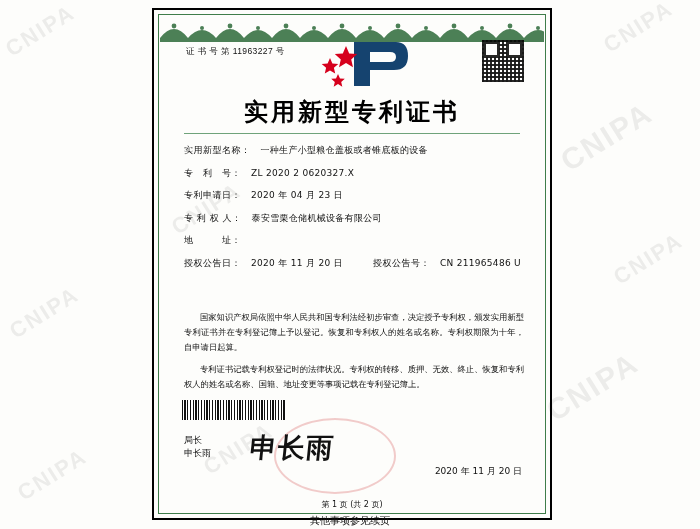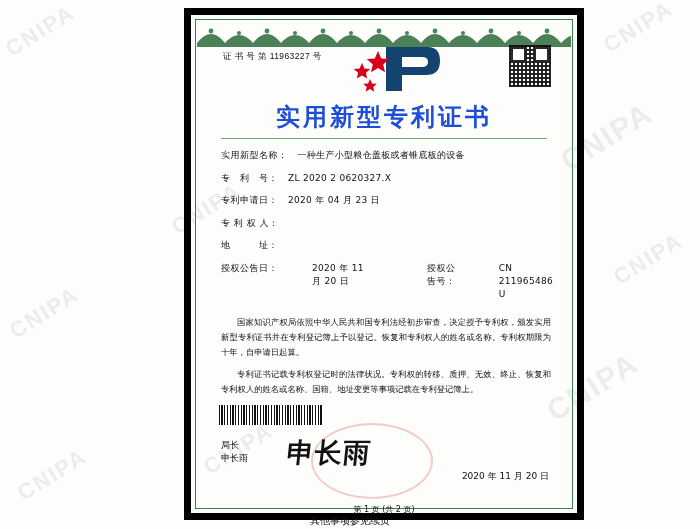--- a/index.html
+++ b/index.html
@@ -40,24 +40,23 @@
   }
   .wm-r { transform: rotate(-32deg); }
 
   
   .cert {
     position: absolute;
     left: 152px;
     top: 8px;
     width: 400px;
     height: 512px;
-    border: 7px solid #000000;
+    border: 2px solid #000000;
     background: transparent;
     box-sizing: border-box;
-    margin-left: 32px;
   }
   .cert-inner {
     position: absolute;
     left: 4px;
     top: 4px;
     right: 4px;
     bottom: 4px;
     border: 1px solid #3f7d4a;
     box-sizing: border-box;
   }
@@ -116,21 +115,21 @@
   .title {
     position: absolute;
     left: 0;
     right: 0;
     top: 86px;
     text-align: center;
     font-family: "DejaVu Serif", serif;
     font-size: 24px;
     font-weight: bold;
     letter-spacing: 3px;
-    color: #1d4ed8;
+    color: #000000;
   }
   .title-rule {
     position: absolute;
     left: 30px;
     right: 30px;
     top: 123px;
     height: 1px;
     background: #6fa37a;
   }
 
@@ -152,21 +151,21 @@
   .row .lbl {
     flex: 0 0 auto;
     letter-spacing: 0.5px;
     font-family: "DejaVu Sans", sans-serif;
   }
   .row .val {
     margin-left: 10px;
     font-family: "DejaVu Sans", sans-serif;
     letter-spacing: 0.3px;
   }
-  .row.pair { justify-content: flex-start; gap: 24px; }
+  .row.pair { justify-content: flex-start; }
   .row .lbl2 {
     margin-left: 30px;
     letter-spacing: 0.5px;
     font-family: Liberation Serif, serif;
   }
 
   
   .body-text {
     position: absolute;
     left: 30px;
@@ -326,20 +325,21 @@
       <div class="row">
         <span class="lbl">专　利　号：</span>
         <span class="val">ZL 2020 2 0620327.X</span>
       </div>
       <div class="row">
         <span class="lbl">专利申请日：</span>
         <span class="val">2020 年 04 月 23 日</span>
       </div>
       <div class="row">
         <span class="lbl">专 利 权 人：</span>
+        <span class="val">泰安雪栗仓储机械设备有限公司</span>
       </div>
       <div class="row">
         <span class="lbl">地　　　址：</span>
       </div>
       <div class="row pair">
         <span class="lbl">授权公告日：</span>
         <span class="val">2020 年 11 月 20 日</span>
         <span class="lbl2">授权公告号：</span>
         <span class="val">CN 211965486 U</span>
       </div>

